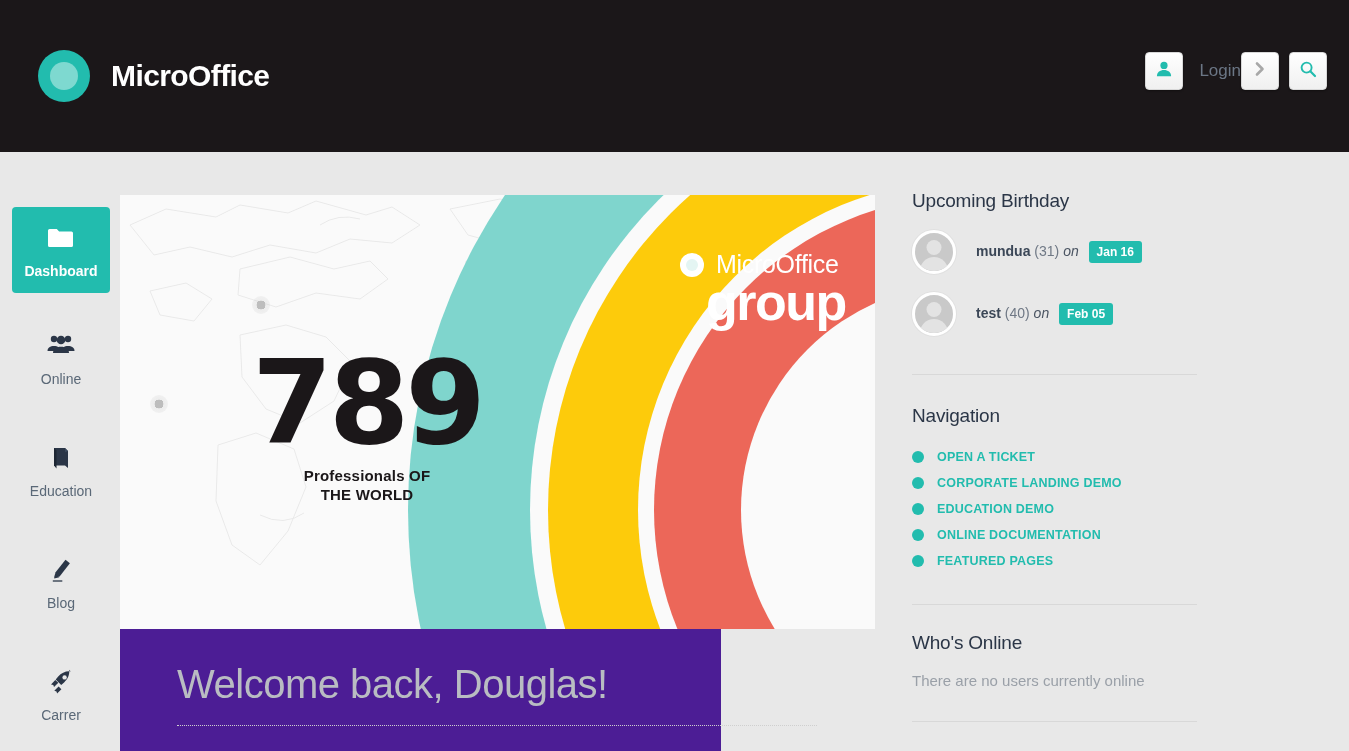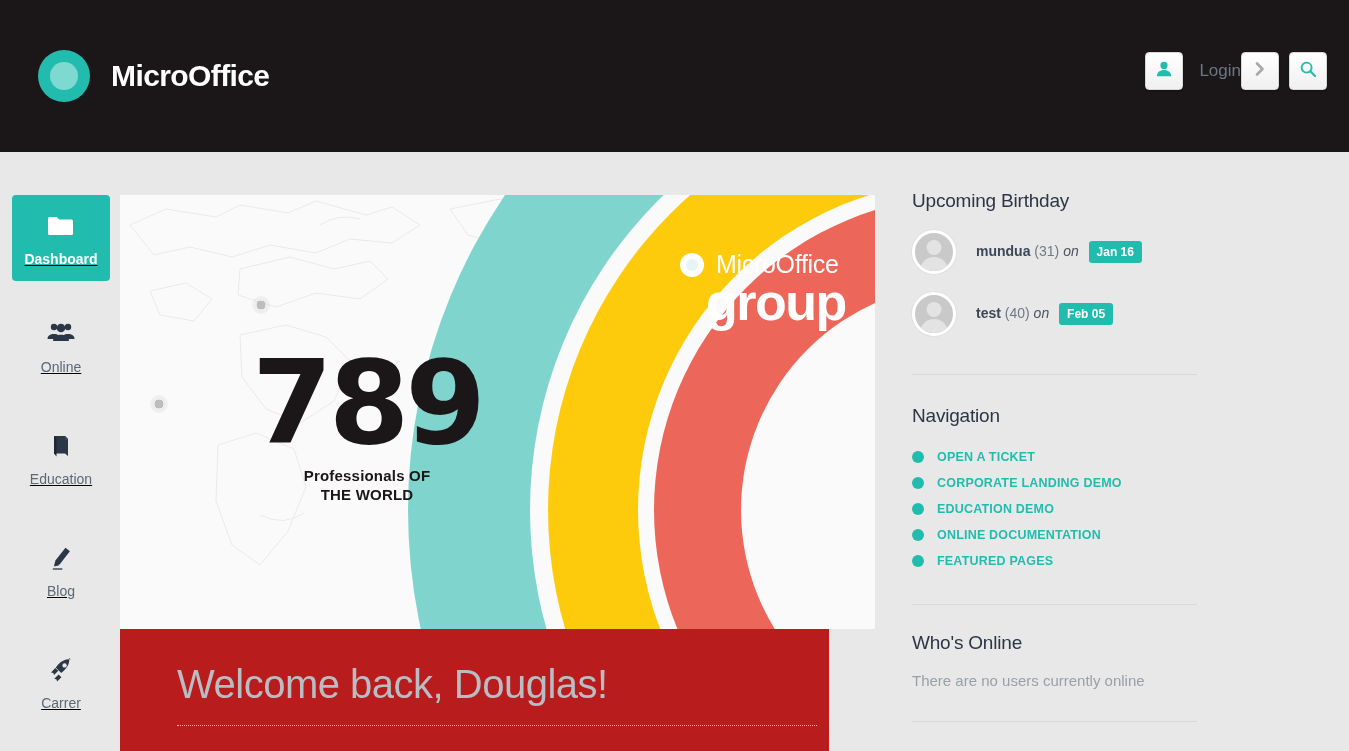--- a/index.html
+++ b/index.html
@@ -83,26 +83,25 @@
   #left-sidebar {
     position: absolute;
     left: 0; top: 152px;
     width: 122px;
     height: 599px;
     background: #e8e8e8;
   }
   #sidebar-items { padding-top: 43px; }
   .side-item {
     width: 98px;
-    margin: 0 auto 30px auto;
+    margin: 12px auto 30px auto;
     text-align: center;
     border-radius: 4px;
     padding: 16px 0 12px 0;
     cursor: pointer;
-    text-decoration: underline;
   }
   .side-item.active {
     background: #22bcae;
     padding: 18px 0 14px 0;
     margin-bottom: 24px;
   }
   .side-item .ico {
     display: block;
     height: 30px;
     line-height: 30px;
@@ -231,23 +230,23 @@
   #hero-logo .row2 {
     font-size: 52px;
     font-weight: bold;
     letter-spacing: -1.5px;
     line-height: .92;
     margin-left: 26px;
   }
 
   #welcome-panel {
     position: relative;
-    width: 709px;
+    width: 601px;
     height: 122px;
-    background: #b91c1c;
+    background: #4c1d95;
   }
   #welcome-title {
     position: absolute;
     left: 57px; top: 33px;
     font-size: 40px;
     color: #b9bcc2;
     font-weight: normal;
     letter-spacing: -.5px;
   }
   #welcome-rule {

